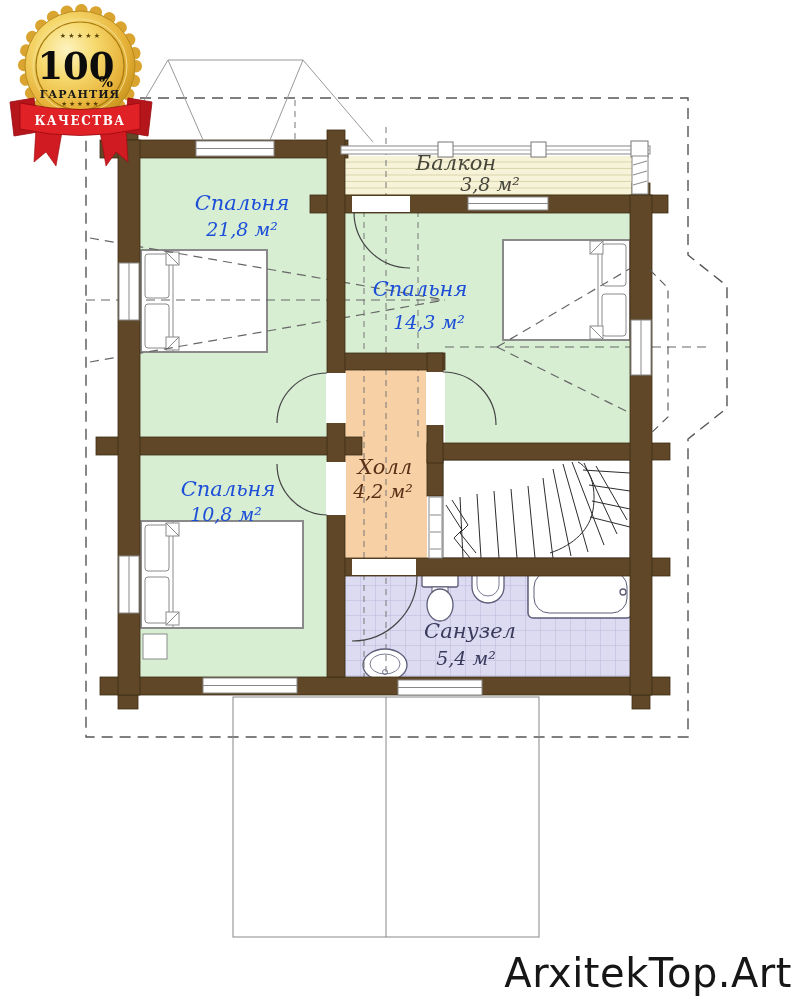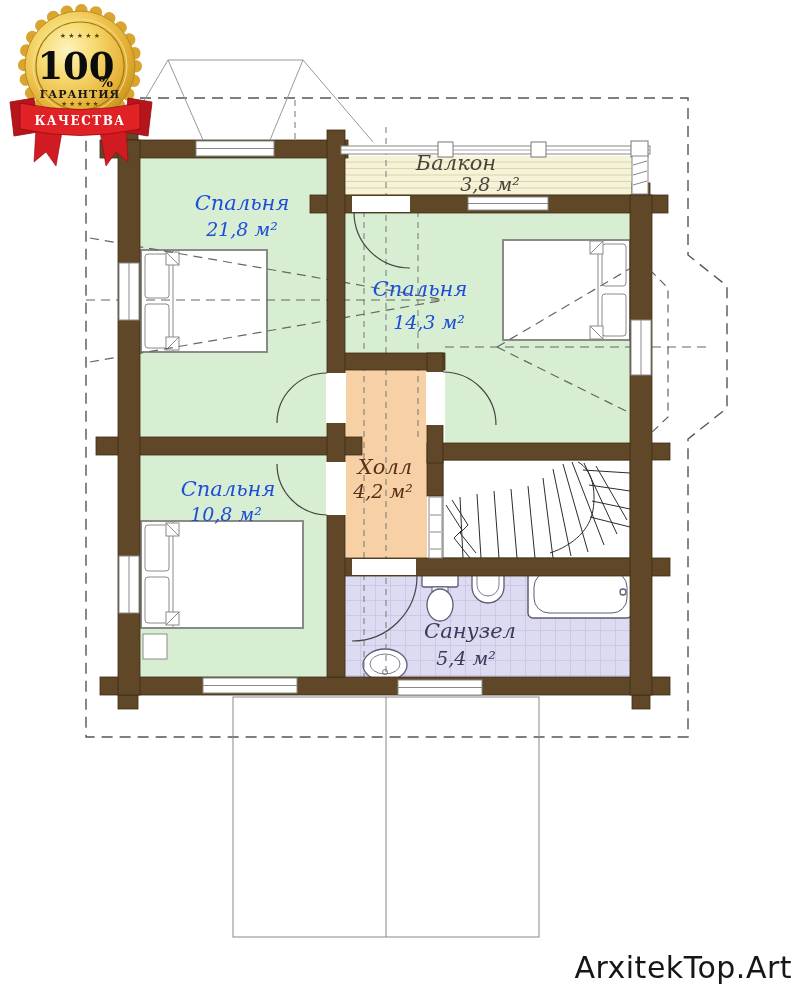--- a/index.html
+++ b/index.html
@@ -8,21 +8,21 @@
   .plan-svg{position:absolute;left:0;top:0;}
   .room-label{position:absolute;transform:translate(-50%,-50%);font-style:italic;
               white-space:nowrap;line-height:1;}
   .room-name{font-size:21px;}
   .room-area{font-size:19px;}
   .c-bedroom{color:#1d4ed8;}
   .c-balcony{color:#45453a;}
   .c-hall{color:#5a3018;}
   .c-bath{color:#3a3a5c;}
   .watermark{position:absolute;right:8px;top:950px;font-family:"DejaVu Sans",sans-serif;
-             font-size:30px;color:#161616;letter-spacing:.5px;}
+             font-size:40px;color:#161616;letter-spacing:.5px;}
   .badge{position:absolute;left:6px;top:2px;width:150px;height:168px;}
 </style>
 </head>
 <body>
 
 <div class="page">
 
   <svg class="plan-svg" width="800" height="1000" viewBox="0 0 800 1000">
     <defs>
       <pattern id="tileLines" width="15" height="15" patternUnits="userSpaceOnUse">

